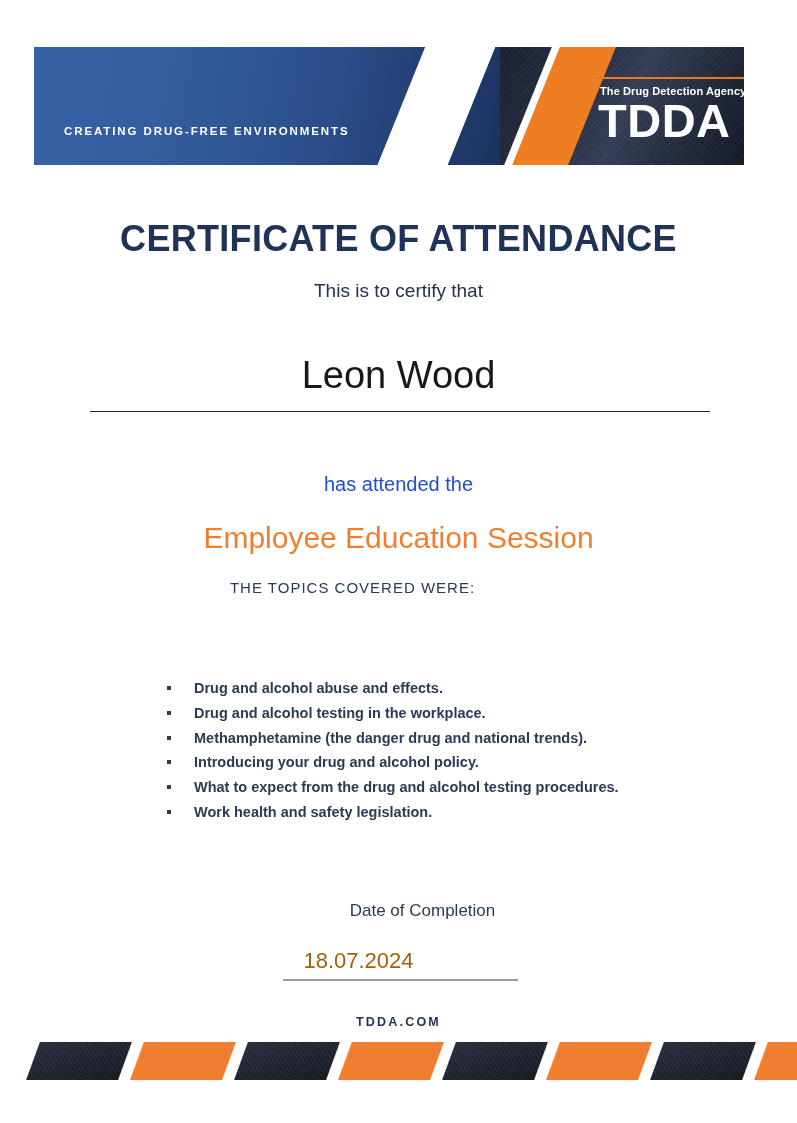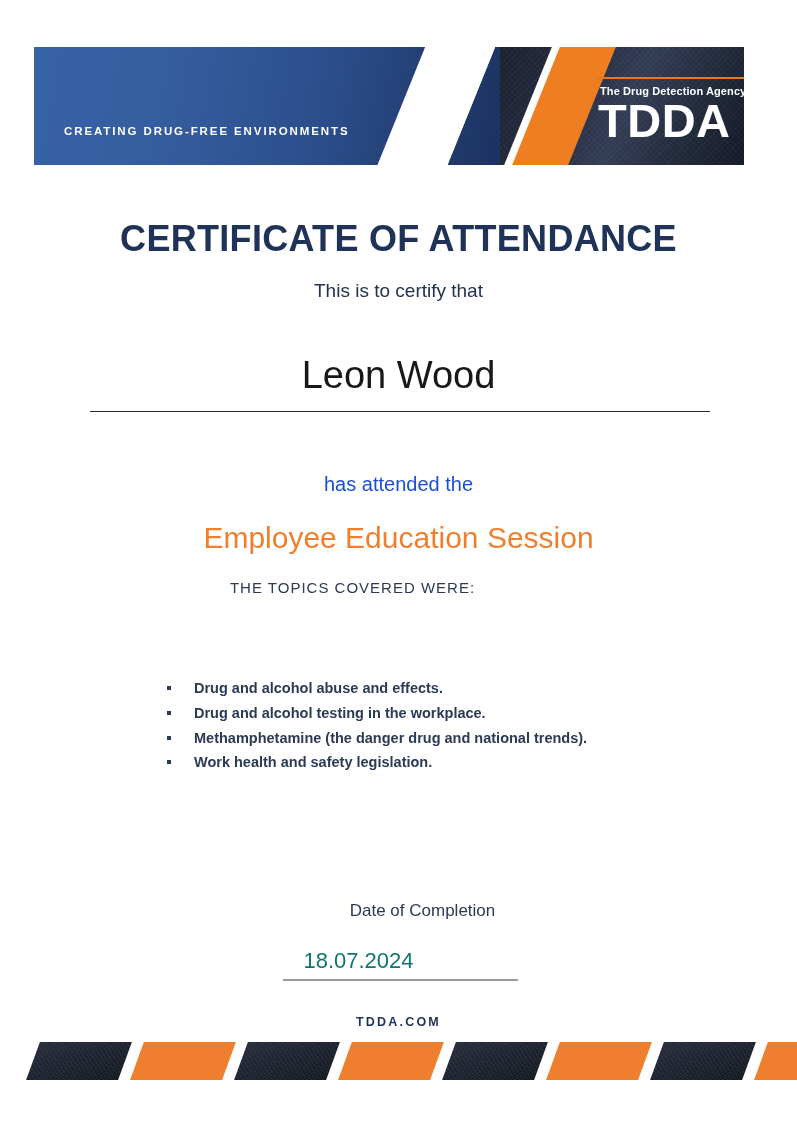--- a/index.html
+++ b/index.html
@@ -248,21 +248,21 @@
     color: #2b3a55;
     font-size: 17px;
     padding-left: 24px;
   }
   .date-value {
     position: absolute;
     left: 0;
     top: 948px;
     width: 717px;
     text-align: center;
-    color: #0f766e;
+    color: #a16207;
     font-size: 22px;
   }
   .date-rule {
     position: absolute;
     left: 283px;
     top: 979px;
     width: 235px;
     height: 2px;
     background: #9b9b9b;
   }
@@ -338,20 +338,22 @@
 <div class="attended-line">has attended the</div>
 
 <div class="session-name">Employee Education Session</div>
 
 <div class="topics-heading">THE TOPICS COVERED WERE:</div>
 
 <ul class="topics-list" id="topics-list">
     <li>Drug and alcohol abuse and effects.</li>
     <li>Drug and alcohol testing in the workplace.</li>
     <li>Methamphetamine (the danger drug and national trends).</li>
+    <li>Introducing your drug and alcohol policy.</li>
+    <li>What to expect from the drug and alcohol testing procedures.</li>
     <li>Work health and safety legislation.</li>
   </ul>
 
 <div class="date-label">Date of Completion</div>
 <div class="date-value">18.07.2024</div>
 <div class="date-rule"></div>
 
 <div class="site-url">TDDA.COM</div>
 
 <div class="footer" id="footer-stripes">

